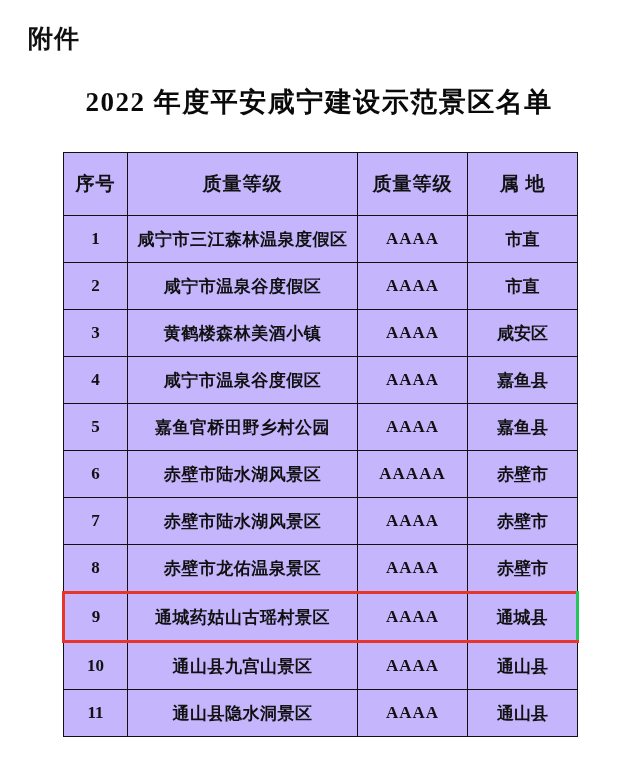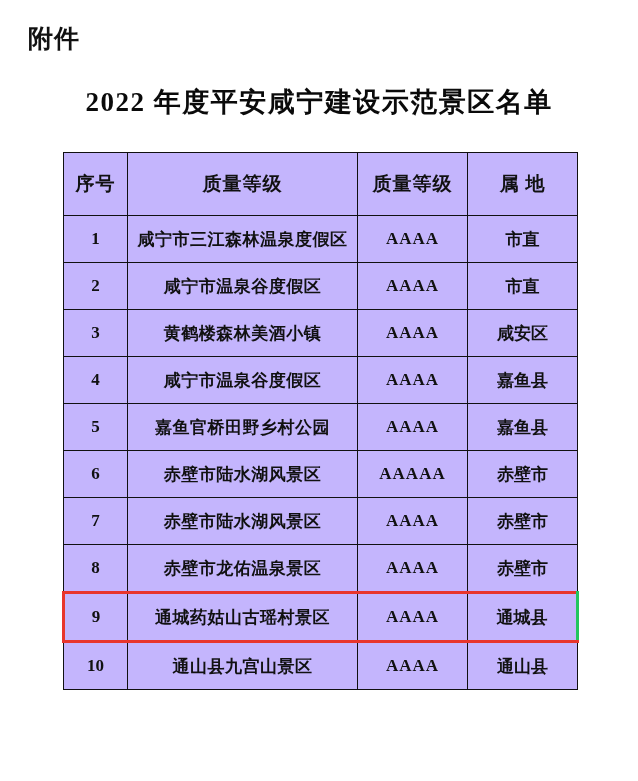--- a/index.html
+++ b/index.html
@@ -175,17 +175,23 @@
             <td class="name">通城药姑山古瑶村景区</td>
             <td class="level">AAAA</td>
             <td>通城县</td>
           </tr>
           <tr>
             <td>10</td>
             <td class="name">通山县九宫山景区</td>
             <td class="level">AAAA</td>
             <td>通山县</td>
           </tr>
+          <tr>
+            <td>11</td>
+            <td class="name">通山县隐水洞景区</td>
+            <td class="level">AAAA</td>
+            <td>通山县</td>
+          </tr>
         </tbody>
     </table>
   </div>
 
 </div>
 
 </body></html>

